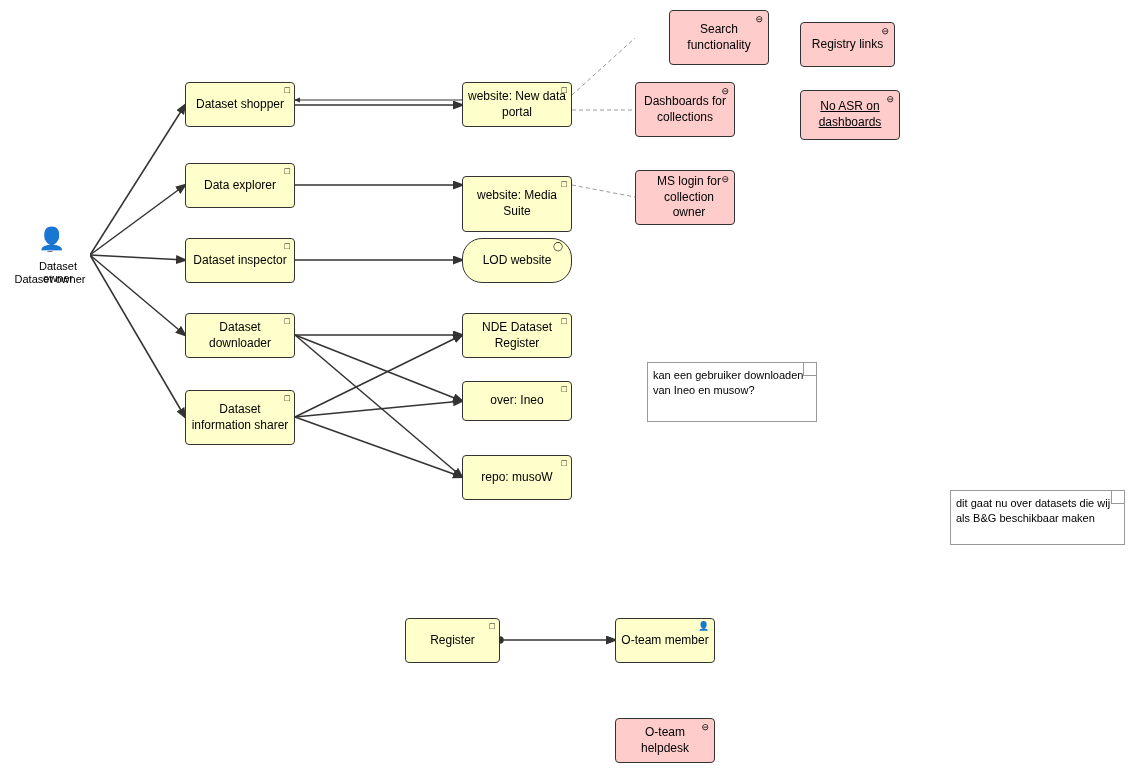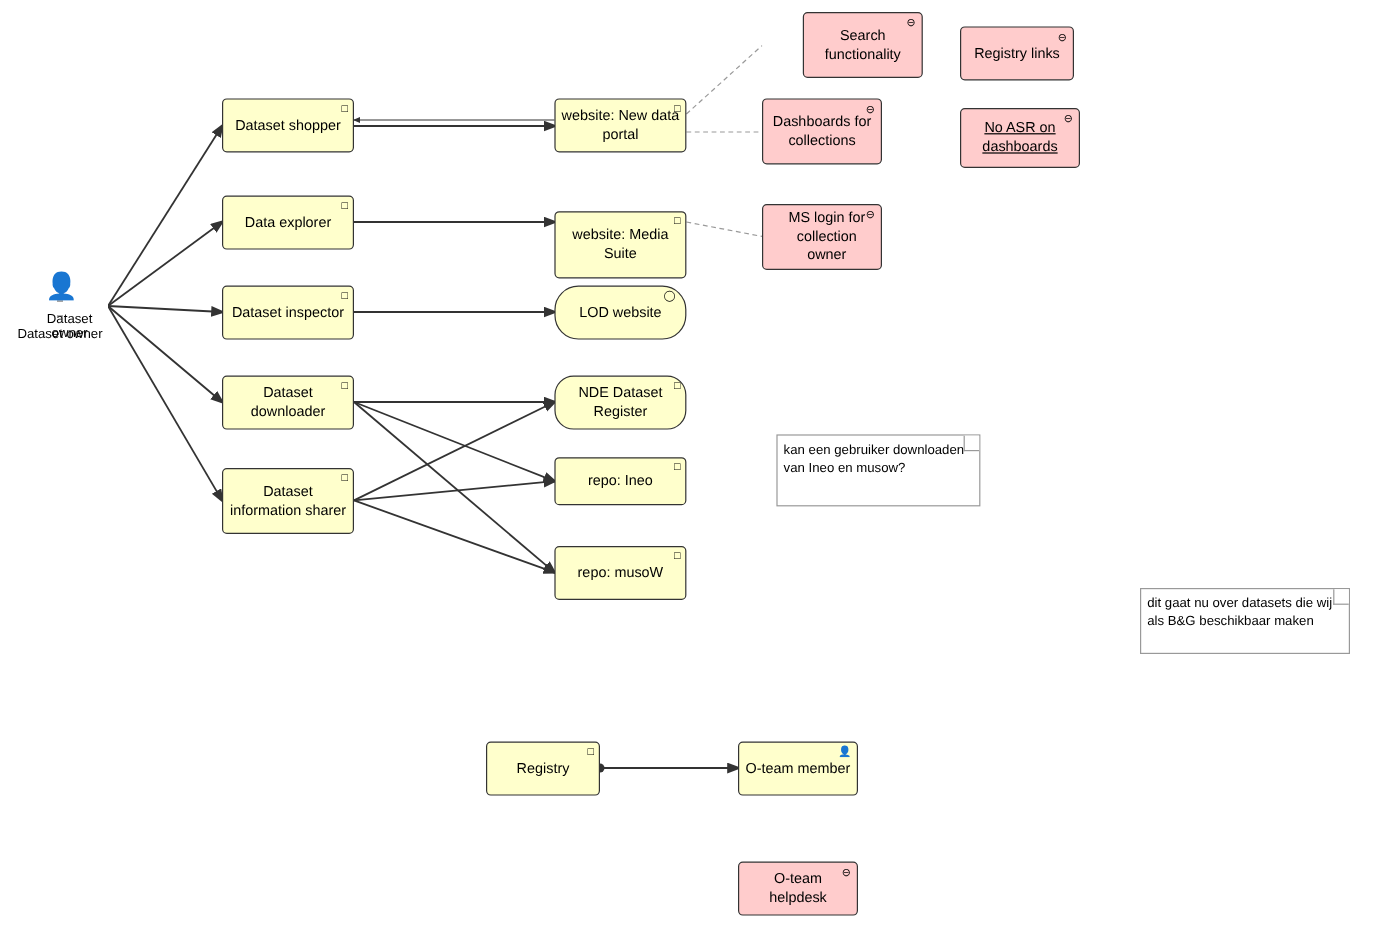--- a/index.html
+++ b/index.html
@@ -176,27 +176,27 @@
   <div class="node node-yellow" style="left:462px;top:164px;width:110px;height:56px;margin-top:12px;">
     <span>website: Media Suite</span>
     <span style="position:absolute;top:2px;right:4px;font-size:9px;">□</span>
   </div>
 
   <div class="node node-yellow node-rounded" style="left:462px;top:238px;width:110px;height:45px;">
     <span>LOD website</span>
     <span style="position:absolute;top:2px;right:8px;font-size:9px;">◯</span>
   </div>
 
-  <div class="node node-yellow" style="left:462px;top:313px;width:110px;height:45px;border-radius:16px;">
+  <div class="node node-yellow" style="left:462px;top:313px;width:110px;height:45px;">
     <span>NDE Dataset Register</span>
     <span style="position:absolute;top:2px;right:4px;font-size:9px;">□</span>
   </div>
 
   <div class="node node-yellow" style="left:462px;top:381px;width:110px;height:40px;">
-    <span>repo: Ineo</span>
+    <span>over: Ineo</span>
     <span style="position:absolute;top:2px;right:4px;font-size:9px;">□</span>
   </div>
 
   <div class="node node-yellow" style="left:462px;top:455px;width:110px;height:45px;">
     <span>repo: musoW</span>
     <span style="position:absolute;top:2px;right:4px;font-size:9px;">□</span>
   </div>
 
   <div class="node node-pink" style="left:669px;top:10px;width:100px;height:55px;">
     <span>Search functionality</span>
@@ -225,21 +225,21 @@
 
   <div class="note-box" style="left:950px;top:490px;width:175px;height:55px;">
     <span>dit gaat nu over datasets die wij als B&amp;G beschikbaar maken</span>
   </div>
 
   <div class="note-box" style="left:647px;top:362px;width:170px;height:60px;">
     <span>kan een gebruiker downloaden van Ineo en musow?</span>
   </div>
 
   <div class="node node-yellow" style="left:405px;top:618px;width:95px;height:45px;">
-    <span>Registry</span>
+    <span>Register</span>
     <span style="position:absolute;top:2px;right:4px;font-size:9px;">□</span>
   </div>
 
   <div class="node node-yellow" style="left:615px;top:618px;width:100px;height:45px;">
     <span>O-team member</span>
     <span style="position:absolute;top:2px;right:4px;font-size:9px;">👤</span>
   </div>
 
   <div class="node node-pink" style="left:615px;top:718px;width:100px;height:45px;">
     <span>O-team helpdesk</span>

